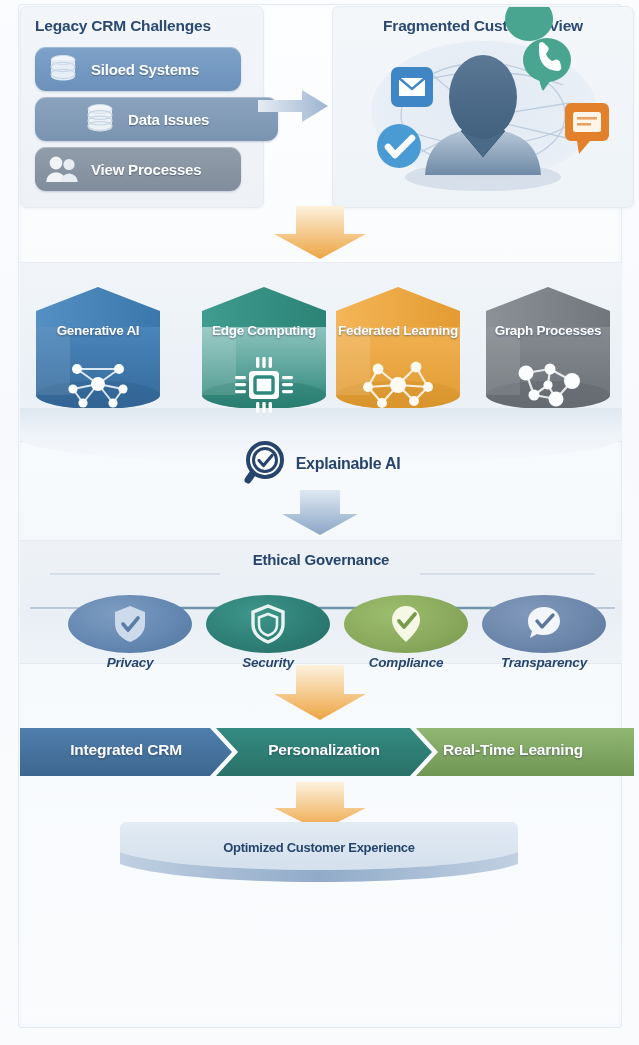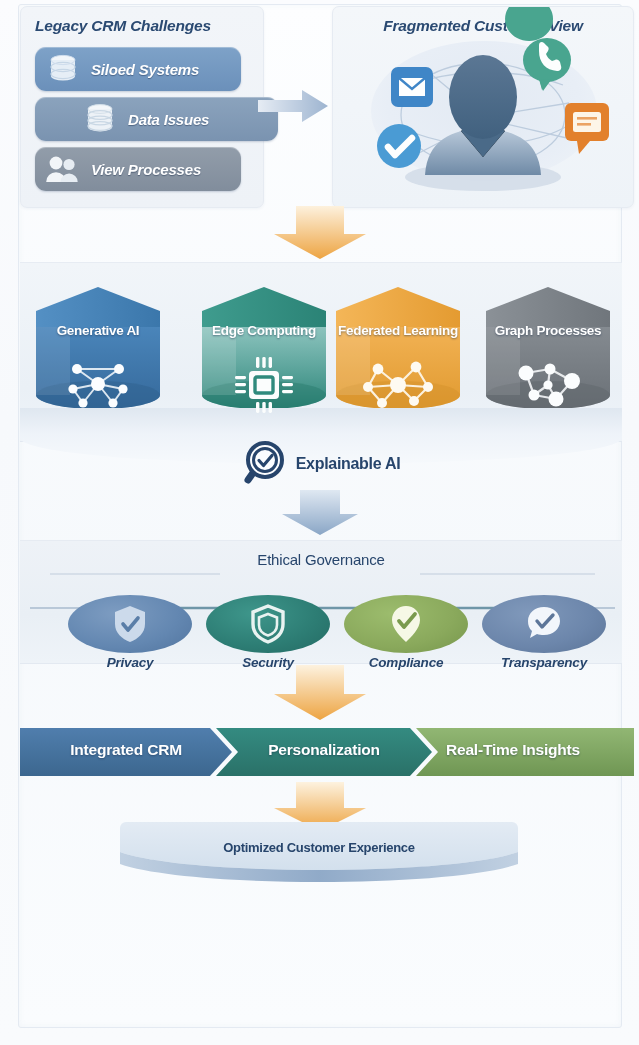--- a/index.html
+++ b/index.html
@@ -19,21 +19,20 @@
     background:linear-gradient(180deg,#fdfeff 0%,#f6f9fc 55%,#fafcfe 100%);
     box-shadow:0 0 6px rgba(120,140,170,.07) inset;
   }
 
   
   .panel{
     position:absolute;border-radius:7px;
     background:linear-gradient(180deg,#f2f5f9 0%,#eef2f7 100%);
     border:1px solid #e6ebf2;
     box-shadow:0 1px 3px rgba(90,115,150,.07);
-    font-style:italic;
   }
   #panel-legacy{left:20px;top:6px;width:242px;height:200px;}
   #panel-customer{left:332px;top:6px;width:300px;height:200px;
      background:linear-gradient(180deg,#f4f7fa 0%,#eef3f8 100%);}
   .panel-title{
     position:absolute;top:10px;left:0;width:100%;text-align:center;
     font-size:15.5px;font-weight:bold;color:#2b4a72;letter-spacing:-.2px;
   }
   #panel-legacy .panel-title{text-align:left;padding-left:14px;width:auto;}
 
@@ -91,21 +90,21 @@
   #xai-label{font-size:16px;font-weight:bold;color:#27456c;letter-spacing:-.3px;}
 
   
   #gov-band{
     position:absolute;left:20px;top:540px;width:602px;height:122px;
     background:linear-gradient(180deg,#eef2f7 0%,#e9eff5 60%,#eef3f8 100%);
     border-top:1px solid #e6ebf2;border-bottom:1px solid #e3e9f1;
   }
   #gov-title{
     position:absolute;top:10px;left:0;width:100%;text-align:center;
-    font-size:15px;font-weight:normal;color:#27456c;letter-spacing:-.2px;z-index:3;
+    font-size:15px;font-weight:bold;color:#27456c;letter-spacing:-.2px;z-index:3;
   }
   .gov-node{position:absolute;top:54px;width:124px;height:58px;font-style:italic;}
   .gov-ell{position:absolute;left:0;top:0;width:124px;height:58px;border-radius:50%;}
   .gov-label{
     position:absolute;top:60px;left:0;width:124px;text-align:center;
     font-size:13.5px;font-weight:bold;color:#27456c;letter-spacing:-.2px;
   }
   .gov-ico{position:absolute;left:50%;top:9px;transform:translateX(-50%);}
 
   
@@ -520,21 +519,21 @@
     <div class="chev" style="left:396px;width:218px;">
       <svg style="position:absolute;left:0;top:0;" width="218" height="48" viewBox="0 0 218 48">
         <defs>
             <linearGradient id="gC2" x1="0" y1="0" x2="0" y2="1">
               <stop offset="0" stop-color="#8cb36c" stop-opacity=".95"></stop>
               <stop offset="1" stop-color="#6f9653"></stop>
             </linearGradient>
           </defs>
         <path d="M0 0 H218 V48 H0 L22 24 Z" fill="url(#gC2)"></path>
       </svg>
-      <div class="chev-label" style="padding-right:24px;">Real-Time Insights</div>
+      <div class="chev-label" style="padding-right:24px;">Real-Time Learning</div>
     </div>
   </div>
 
   <div class="arrow-v" style="left:272px;top:782px;">
     <svg width="96" height="50" viewBox="0 0 96 50">
       <defs>
           <linearGradient id="gOr3" x1="0" y1="0" x2="0" y2="1">
         <stop offset="0" stop-color="#fdf2df"></stop>
             <stop offset="1" stop-color="#eda442"></stop>
       </linearGradient>

